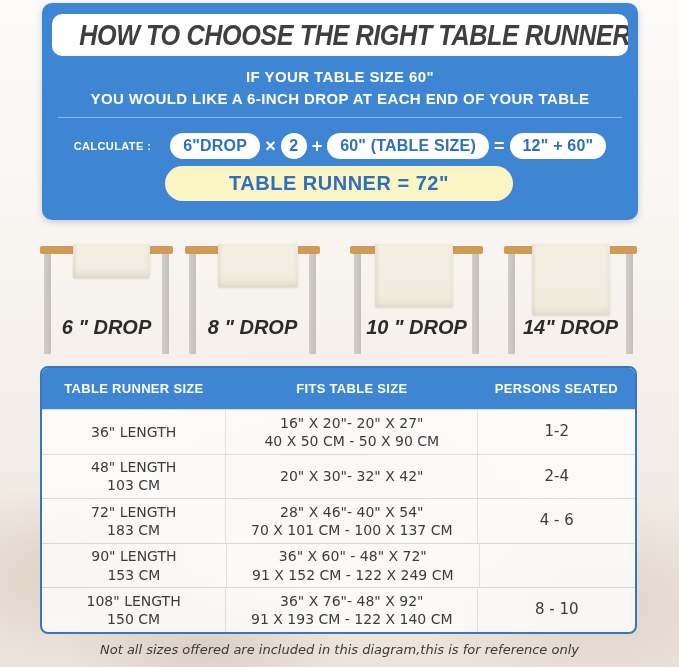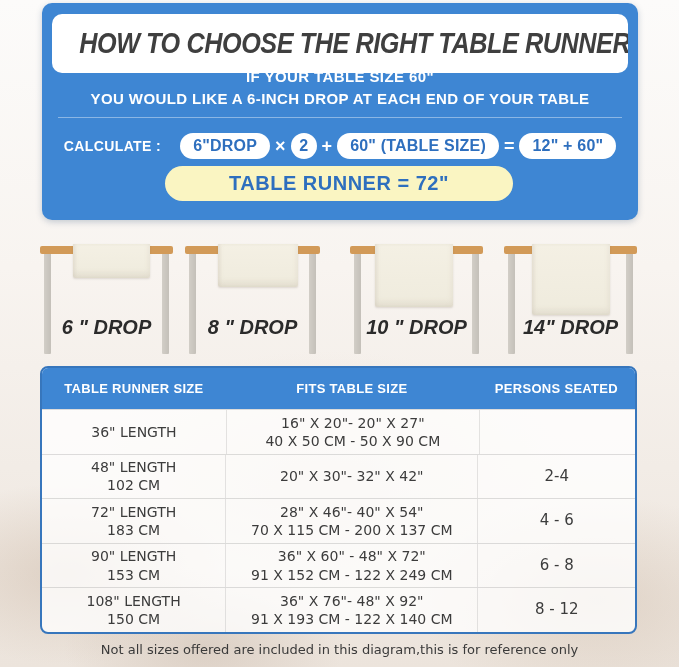--- a/index.html
+++ b/index.html
@@ -16,21 +16,21 @@
       radial-gradient(340px 180px at 48% 72%, rgba(232,220,208,.55), transparent 72%),
       radial-gradient(200px 110px at 30% 97%, rgba(180,158,140,.30), transparent 70%),
       linear-gradient(180deg,#FCFBFA 0%,#F8F4F0 40%,#ECE4DC 100%);
   }
   
   .hero{
     position:absolute;left:42px;top:3px;width:596px;height:217px;z-index:2;
     background:#3E86D3;border-radius:10px;box-shadow:0 2px 6px rgba(40,70,110,.25);
   }
   .title-banner{
-    position:absolute;left:10px;right:10px;top:11px;height:59px;
+    position:absolute;left:10px;right:10px;top:11px;height:42px;
     background:#FFFFFF;border-radius:10px;
     display:flex;align-items:center;justify-content:center;overflow:hidden;padding-left:29px;
   }
   .main-title{
     font-size:29px;font-weight:800;font-style:italic;color:#3F3F3F;
     letter-spacing:-0.5px;white-space:nowrap;transform:scaleX(.87);
   }
   .sub1,.sub2{
     position:absolute;left:0;right:0;text-align:center;color:#FFFFFF;
     font-size:15px;font-weight:700;letter-spacing:.4px;white-space:nowrap;
@@ -38,21 +38,21 @@
   .sub1{top:65px;}
   .sub2{top:87px;}
   .hero-divider{
     position:absolute;left:16px;right:16px;top:114px;height:1px;
     background:rgba(255,255,255,.40);
   }
   .calc-row{
     position:absolute;left:0;right:0;top:128px;height:30px;
     display:flex;align-items:center;justify-content:center;gap:5px;white-space:nowrap;
   }
-  .calc-label{color:#FFF;font-size:14px;font-weight:800;letter-spacing:.4px;margin-right:14px;}
+  .calc-label{color:#FFF;font-size:11px;font-weight:800;letter-spacing:.4px;margin-right:14px;}
   .pill{
     background:#FFF;color:#2E6FBE;font-weight:800;font-size:16px;
     padding:4px 13px;border-radius:999px;letter-spacing:.2px;
   }
   .op{color:#FFF;font-size:18px;font-weight:800;}
   .circle{
     width:26px;height:26px;border-radius:50%;background:#FFF;color:#2E6FBE;
     display:flex;align-items:center;justify-content:center;font-size:16px;font-weight:800;
   }
   .result-pill{
@@ -115,21 +115,21 @@
   }
   .tcell{
     font-family:"DejaVu Sans",sans-serif;
     color:#3C3C3C;font-size:14px;line-height:1.3;text-align:center;
     display:flex;flex-direction:column;justify-content:center;align-self:stretch;
   }
   .tcell.c2{border-left:1px solid rgba(160,160,160,.28);border-right:1px solid rgba(160,160,160,.28);}
   .persons{font-size:15px;}
   .footnote{
     position:absolute;left:0;right:0;top:642px;text-align:center;z-index:2;
-    font-family:"DejaVu Sans",sans-serif;font-size:13px;color:#3A3A3A;
+    font-family:"DejaVu Sans",sans-serif;font-size:13px;color:#3A3A3A;font-style:italic;
   }
 </style>
 </head>
 <body>
 
 <div class="bg"></div>
 
 <section class="hero">
   <div class="title-banner">
     <div class="main-title">HOW TO CHOOSE THE RIGHT TABLE RUNNER</div>
@@ -189,60 +189,60 @@
   </div>
   <div class="tbody">
     <div class="trow">
       <div class="tcell c1">
         <div>36" LENGTH</div>
       </div>
       <div class="tcell c2">
         <div>16" X 20"- 20" X 27"</div>
         <div>40 X 50 CM - 50 X 90 CM</div>
       </div>
+      <div class="tcell c3 persons">1-2</div>
     </div>
     <div class="trow">
       <div class="tcell c1">
         <div>48" LENGTH</div>
-        <div>102 CM</div>
+        <div>103 CM</div>
       </div>
       <div class="tcell c2">
         <div>20" X 30"- 32" X 42"</div>
       </div>
       <div class="tcell c3 persons">2-4</div>
     </div>
     <div class="trow">
       <div class="tcell c1">
         <div>72" LENGTH</div>
         <div>183 CM</div>
       </div>
       <div class="tcell c2">
         <div>28" X 46"- 40" X 54"</div>
-        <div>70 X 115 CM - 200 X 137 CM</div>
+        <div>70 X 101 CM - 100 X 137 CM</div>
       </div>
       <div class="tcell c3 persons">4 - 6</div>
     </div>
     <div class="trow">
       <div class="tcell c1">
         <div>90" LENGTH</div>
         <div>153 CM</div>
       </div>
       <div class="tcell c2">
         <div>36" X 60" - 48" X 72"</div>
         <div>91 X 152 CM - 122 X 249 CM</div>
       </div>
-      <div class="tcell c3 persons">6 - 8</div>
     </div>
     <div class="trow">
       <div class="tcell c1">
         <div>108" LENGTH</div>
         <div>150 CM</div>
       </div>
       <div class="tcell c2">
         <div>36" X 76"- 48" X 92"</div>
         <div>91 X 193 CM - 122 X 140 CM</div>
       </div>
-      <div class="tcell c3 persons">8 - 12</div>
+      <div class="tcell c3 persons">8 - 10</div>
     </div>
   </div>
 </section>
 
 <div class="footnote">Not all sizes offered are included in this diagram,this is for reference only</div>
 
 </body></html>

